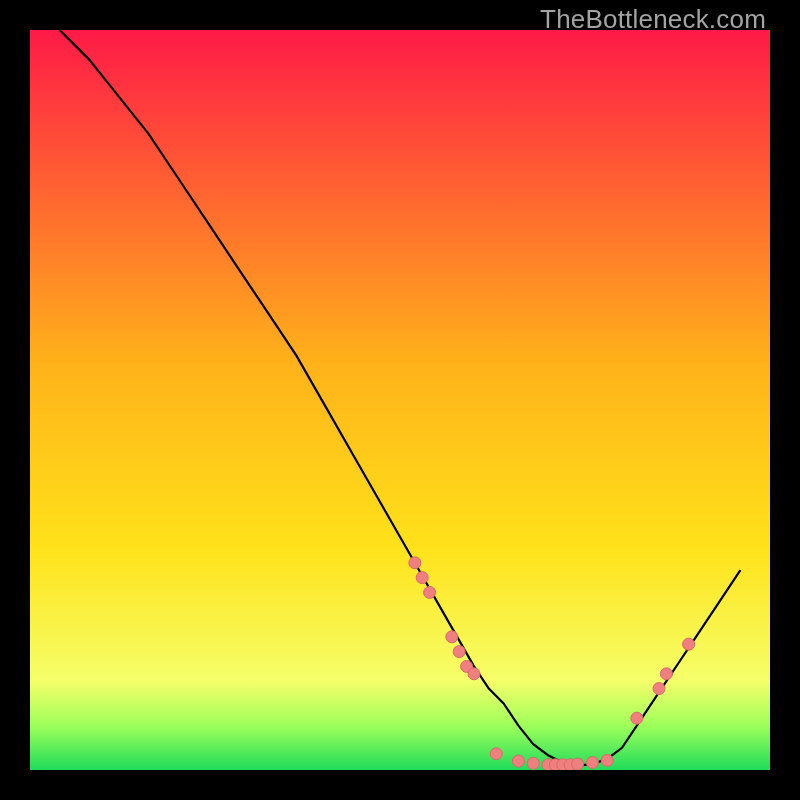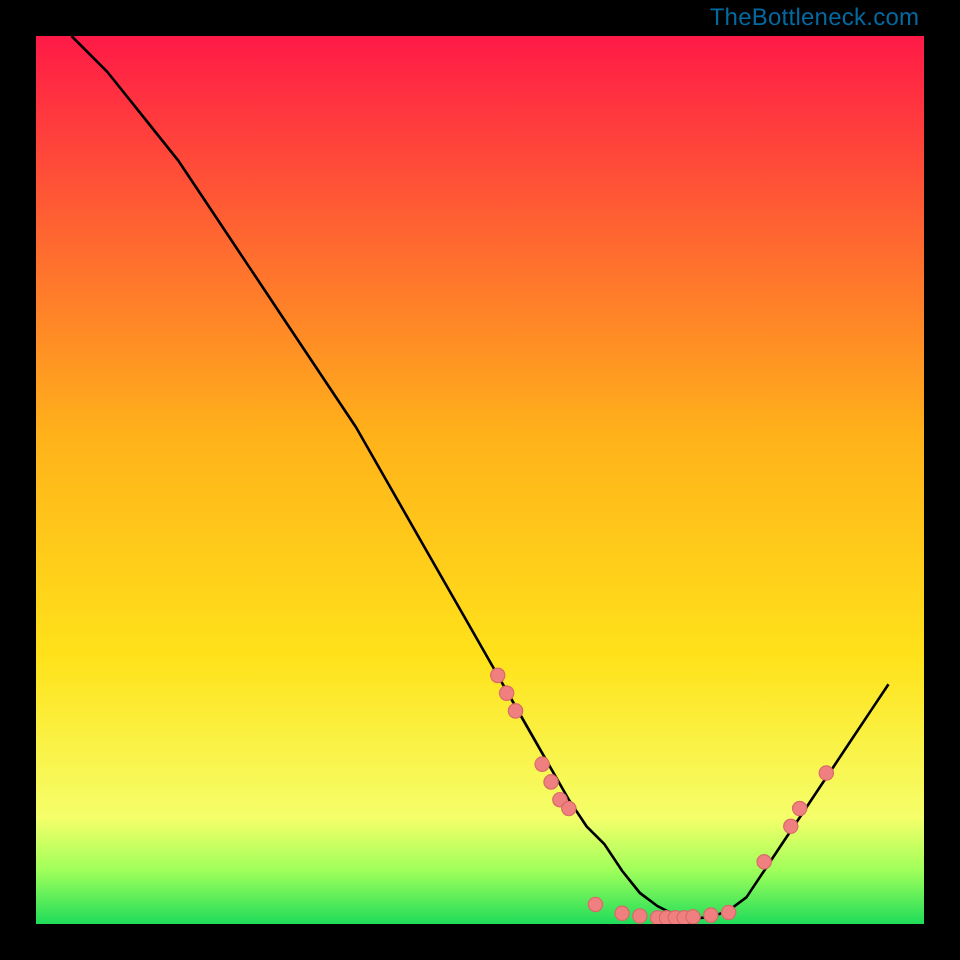--- a/index.html
+++ b/index.html
@@ -1,18 +1,18 @@
 <!DOCTYPE html>
 <html><head>
 <meta charset="utf-8">
 <style>
   html,body{margin:0;padding:0;background:#000;width:800px;height:800px;overflow:hidden;font-family:Arial,Helvetica,sans-serif}
   .frame{position:absolute;left:30px;top:30px;width:740px;height:740px;background:#000}
   .plot-area{position:absolute;left:0;top:0;width:740px;height:740px}
-  .watermark{position:absolute;right:34px;top:4px;color:#0369a1;font-size:20px;font-weight:500;letter-spacing:.2px}
+  .watermark{position:absolute;right:34px;top:4px;color:#a3a3a3;font-size:26px;font-weight:500;letter-spacing:.2px}
   svg{display:block}
 </style>
 </head>
 <body>
 
 <div class="frame">
   <svg class="plot-area" viewBox="0 0 740 740">
     <defs>
       <linearGradient id="bg-grad" x1="0" y1="0" x2="0" y2="1">
           <stop offset="0%" stop-color="#ff1a47"></stop>

